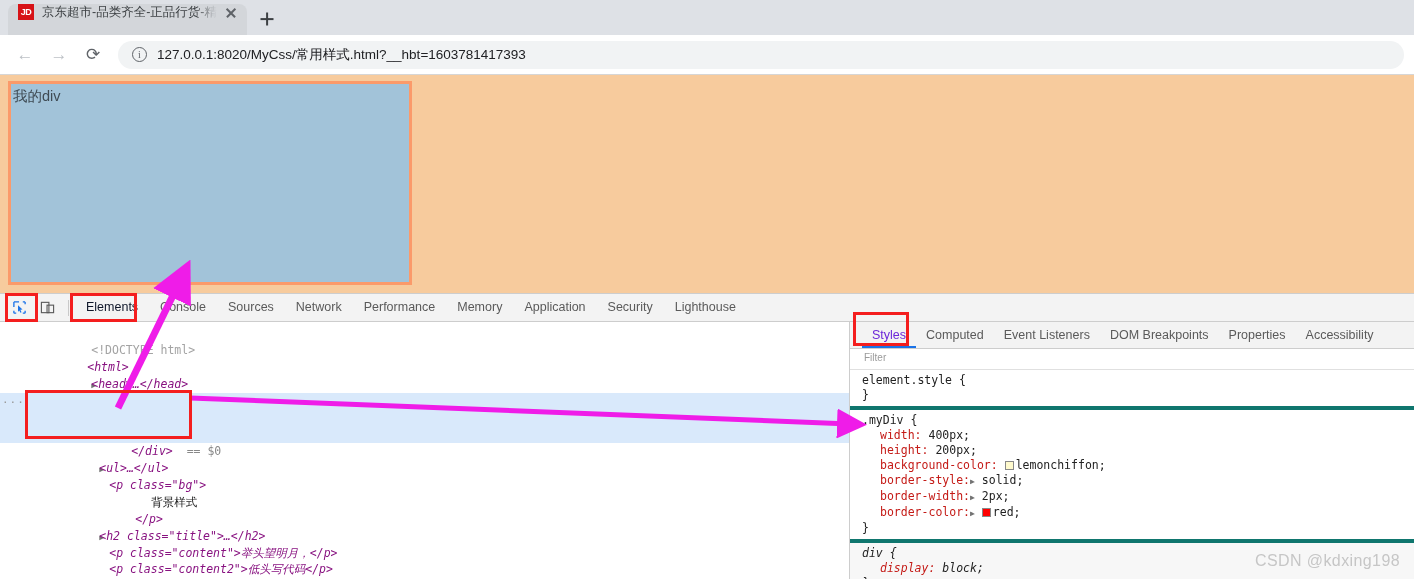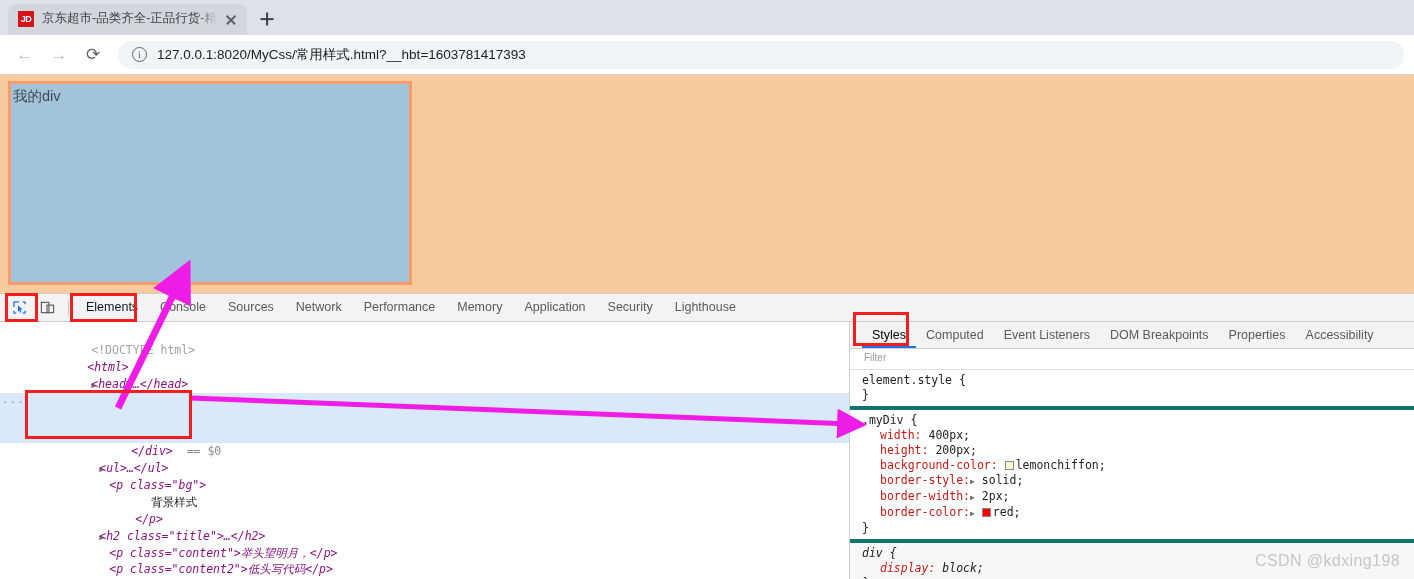--- a/index.html
+++ b/index.html
@@ -18,22 +18,22 @@
     height: 35px;
     background: #dee1e6;
     display: flex;
     align-items: flex-end;
     padding-left: 8px;
     position: relative;
   }
   .tab {
     height: 31px;
     display: flex;
-    align-items: flex-end;
-    padding: 0 8px 8px 10px;
+    align-items: flex-start;
+    padding: 0 8px 0 10px;
     border-radius: 8px 8px 0 0;
     font-size: 12.5px;
     color: #3c4043;
     max-width: 245px;
     position: relative;
   }
   .tab.inactive { background: #d3d6da; }
   .tab.active { background: #ffffff; }
   .tab .favicon {
     width: 16px; height: 16px;
@@ -248,21 +248,21 @@
   }
   .st-tab {
     font-size: 12.5px;
     color: #5a5a5a;
     padding: 0 10px;
     height: 26px;
     line-height: 26px;
     white-space: nowrap;
   }
   .st-tab.selected {
-    color: #000000;
+    color: #6d28d9;
     border-bottom: 2px solid #1a73e8;
   }
   .filter-bar {
     height: 21px;
     flex: 0 0 21px;
     border-bottom: 1px solid #e0e0e0;
     font-size: 10px;
     color: #9a9a9a;
     padding: 3px 0 14px 14px;
     font-family: "Liberation Sans", sans-serif;

